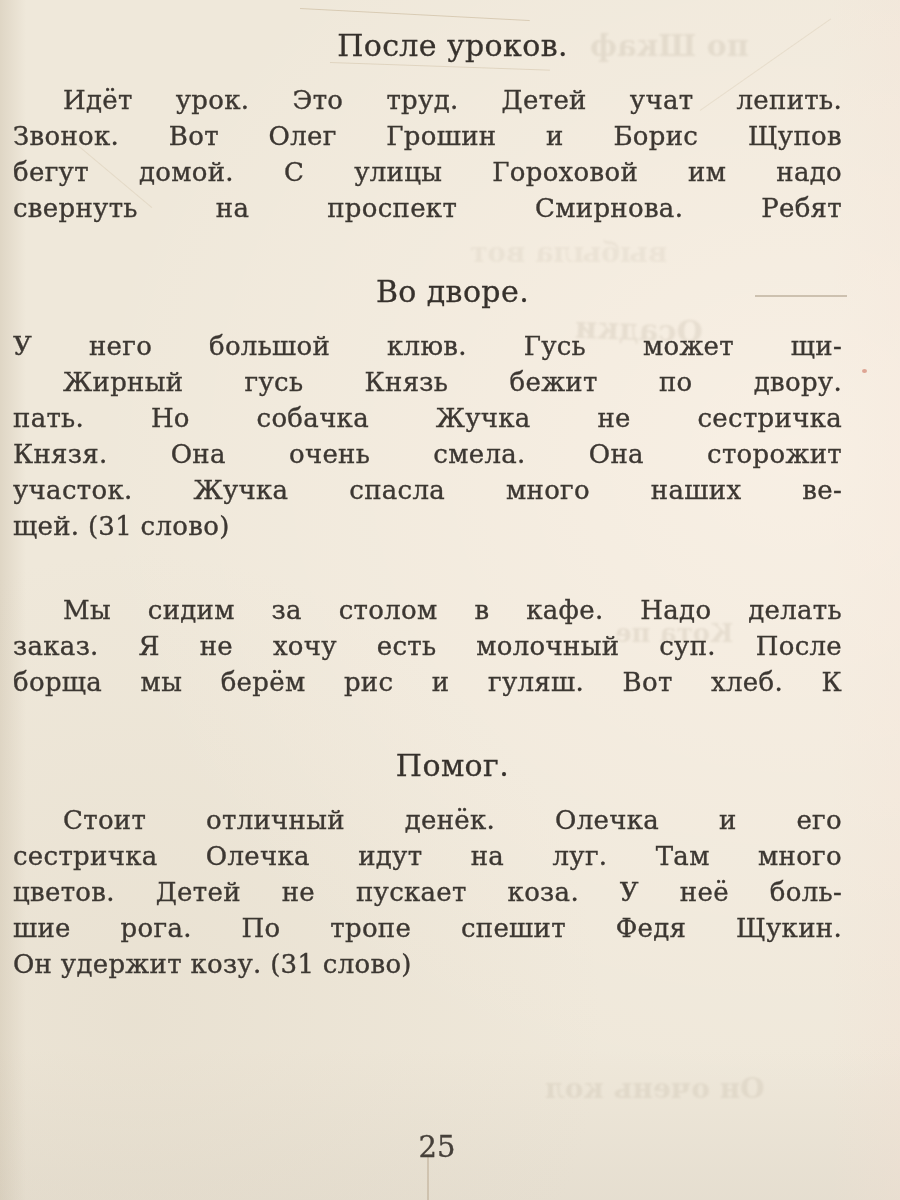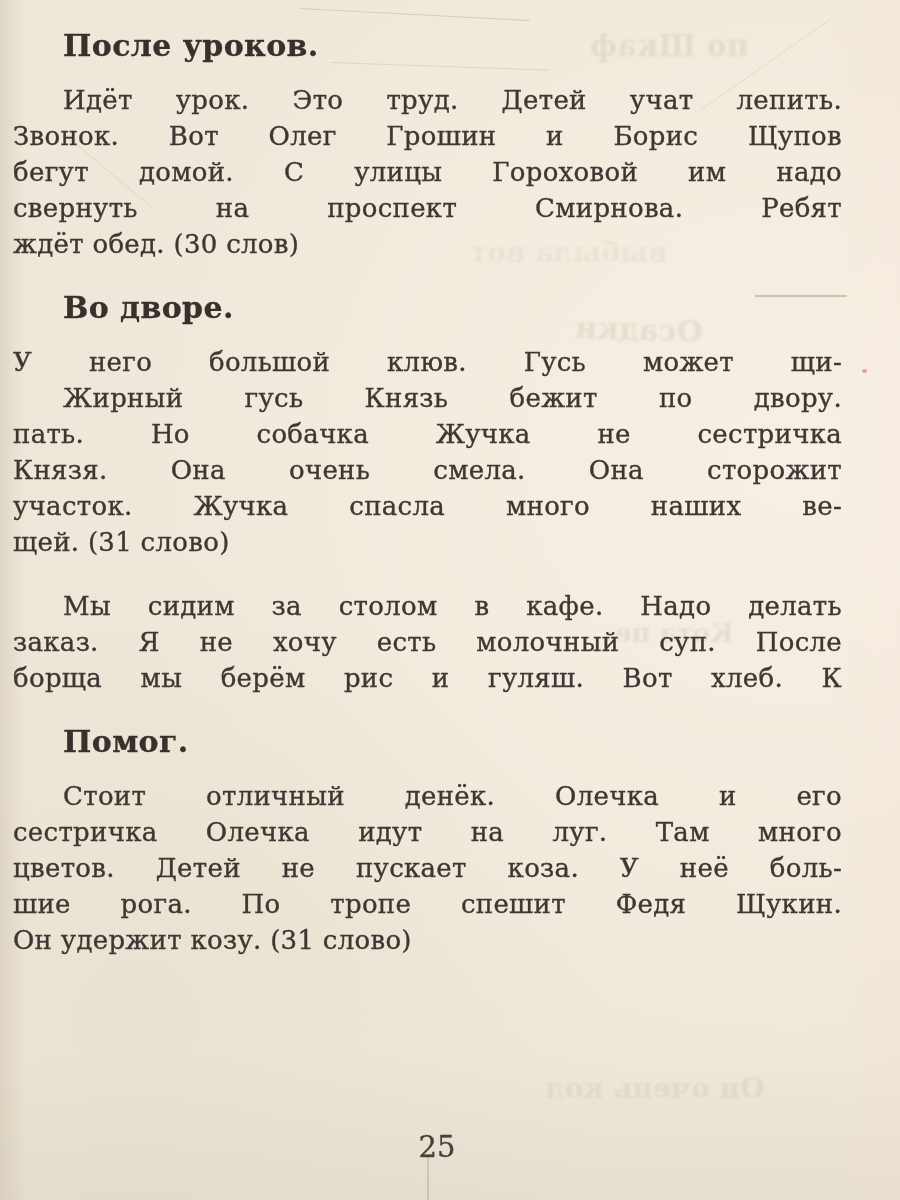--- a/index.html
+++ b/index.html
@@ -15,26 +15,26 @@
       linear-gradient(to right, rgba(186,172,148,0.30), rgba(186,172,148,0) 26px),
       linear-gradient(to left, rgba(242,222,210,0.28), rgba(242,222,210,0) 70px),
       linear-gradient(to top, rgba(172,162,146,0.14), rgba(172,162,146,0) 150px),
       #efe8da;
     color:#3c3732;
   }
   .text-block{
     position:absolute;left:13px;right:58px;top:28px;
   }
   .title{
-    font-size:30px;line-height:36px;font-weight:bold;color:#36312c;
-    margin:0 0 18px 50px;letter-spacing:0.4px;
+    font-size:30px;line-height:36px;font-weight:normal;color:#36312c;
+    margin:0 0 18px 50px;letter-spacing:0.4px;text-align:center;
     -webkit-text-stroke:0.3px;
   }
   .sect{margin:0;padding:0;}
-  .sect + .sect{margin-top:28px;}
+  .sect + .sect{margin-top:48px;}
   .line{
     margin:0;font-size:26px;line-height:36px;letter-spacing:0.3px;
     text-align:justify;text-align-last:justify;
     -webkit-text-stroke:0.35px;
     white-space:normal;
   }
   .line.first{text-indent:50px;}
   .line.last{text-align-last:left;}
   .pageno{
     position:absolute;top:1130px;left:0;width:784px;text-align:center;
@@ -80,21 +80,20 @@
   <div class="crease" style="left:427px;top:1155px;height:45px"></div>
 
   <main class="text-block">
 
     <section class="sect">
       <h2 class="title">После уроков.</h2>
       <p class="line first">Идёт урок. Это труд. Детей учат лепить.</p>
       <p class="line">Звонок. Вот Олег Грошин и Борис Щупов</p>
       <p class="line">бегут домой. С улицы Гороховой им надо</p>
       <p class="line">свернуть на проспект Смирнова. Ребят</p>
-      <p class="line last">ждёт обед. (30 слов)</p>
     </section>
 
     <section class="sect">
       <h2 class="title">Во дворе.</h2>
       <p class="line">У него большой клюв. Гусь может щи-</p>
       <p class="line first">Жирный гусь Князь бежит по двору.</p>
       <p class="line">пать. Но собачка Жучка не сестричка</p>
       <p class="line">Князя. Она очень смела. Она сторожит</p>
       <p class="line">участок. Жучка спасла много наших ве-</p>
       <p class="line last">щей. (31 слово)</p>

